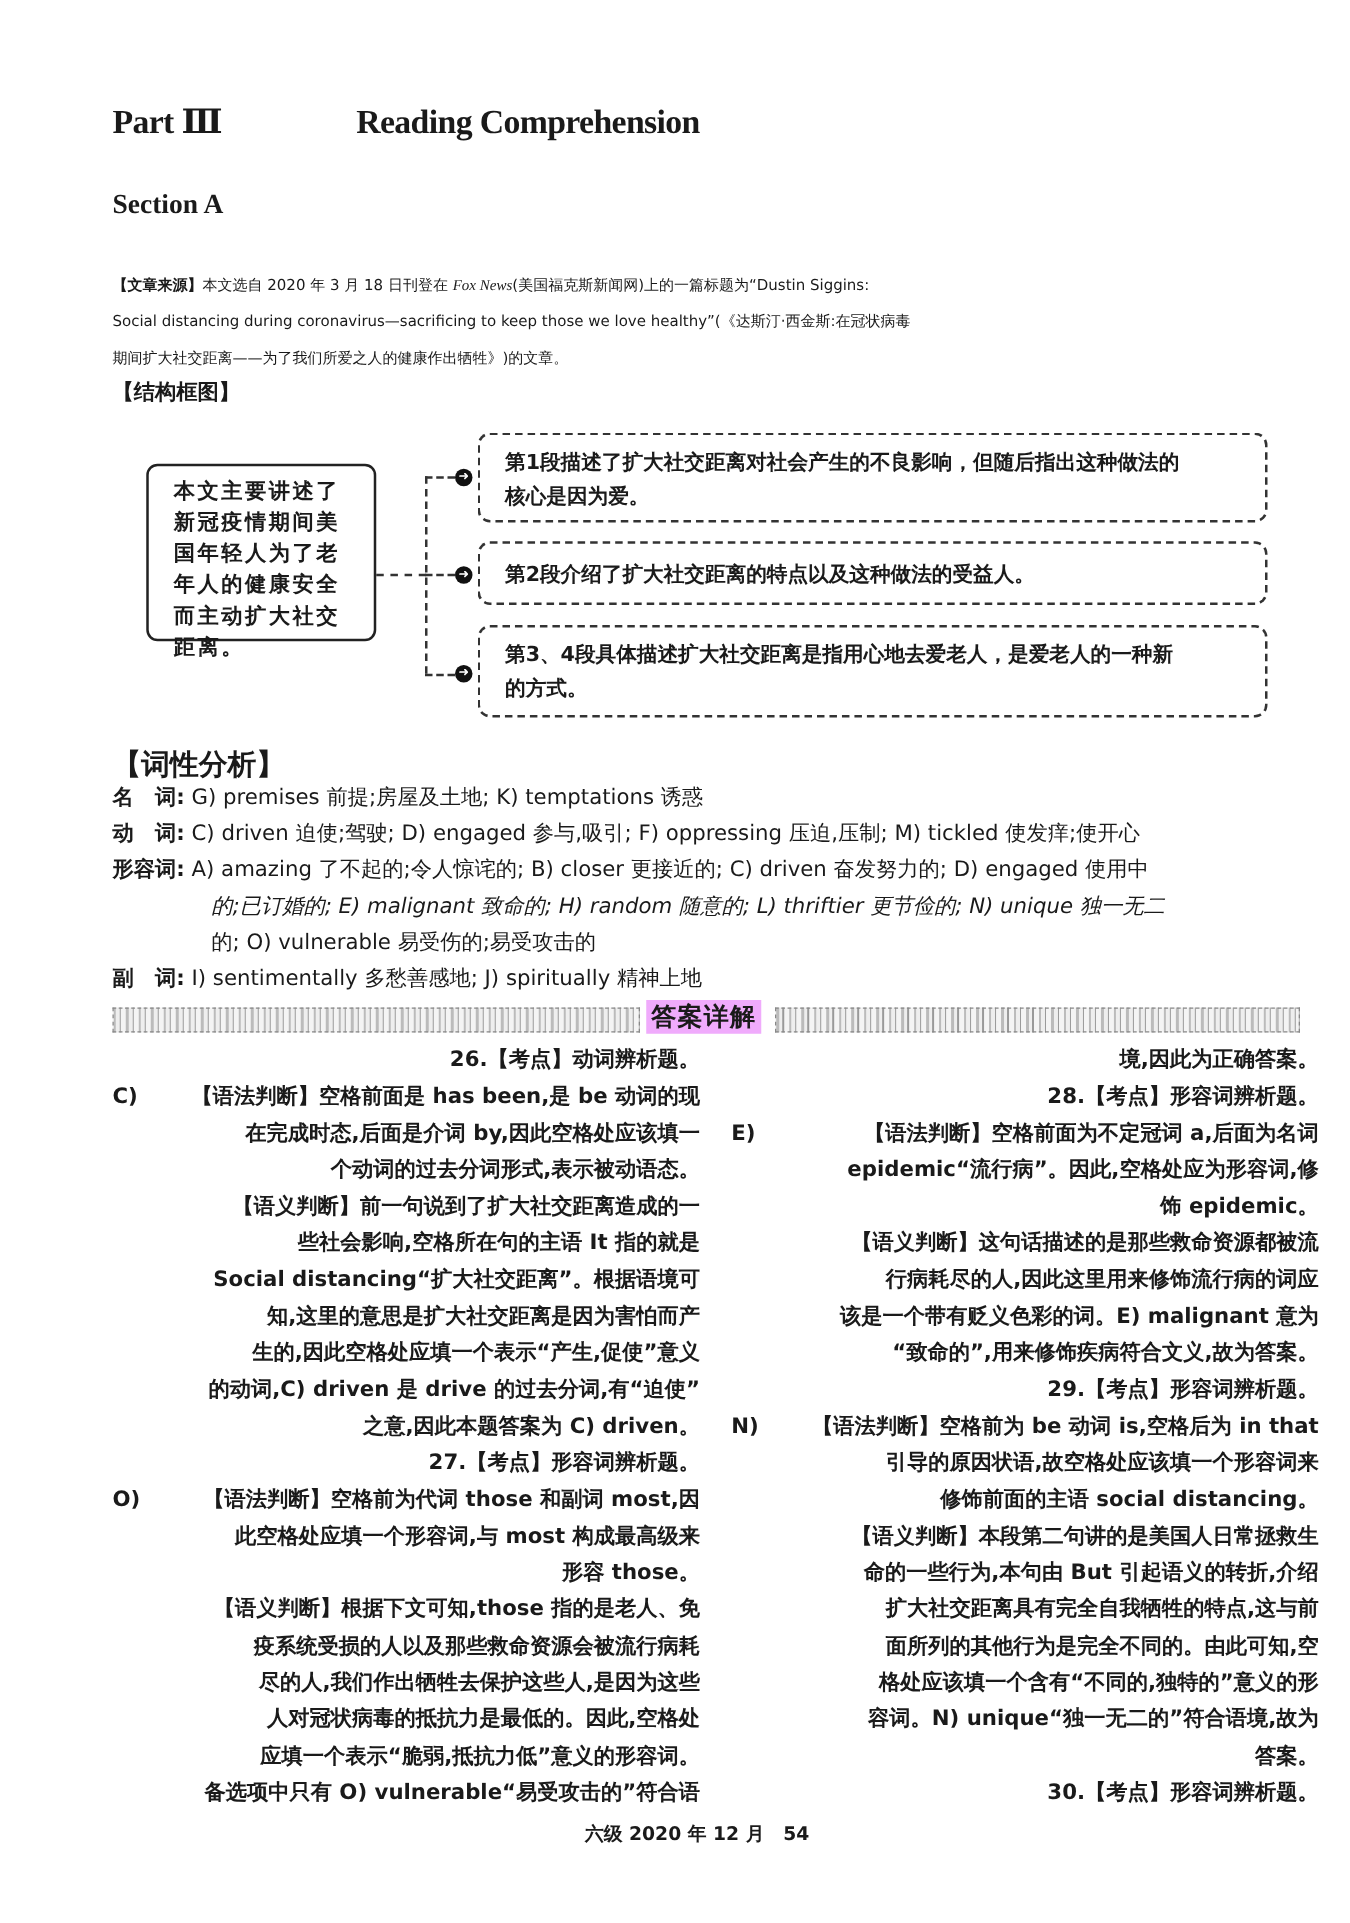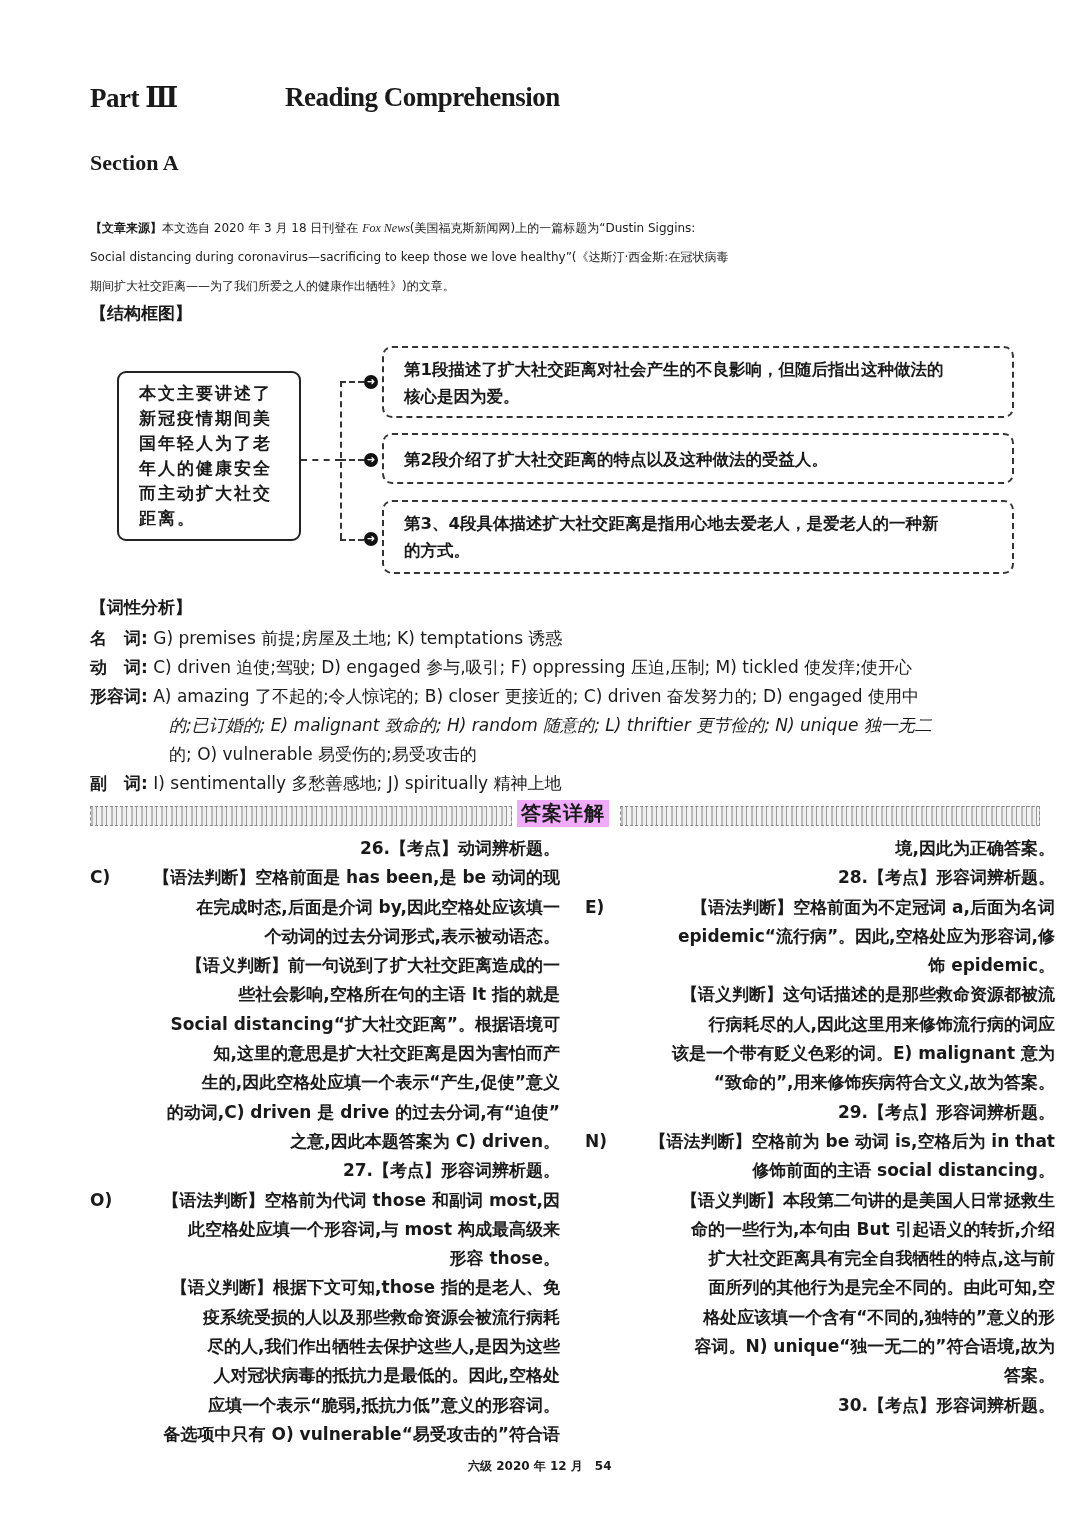--- a/index.html
+++ b/index.html
@@ -6,38 +6,38 @@
   body{width:1080px;height:1538px;position:relative;overflow:hidden;color:#1a1a1a;font-family:"DejaVu Sans","Liberation Sans",sans-serif;}
   .abs{position:absolute;margin-left:38px;}
   .part{left:52px;top:82px;font-family:"Liberation Serif","DejaVu Serif",serif;font-weight:bold;font-size:27px;letter-spacing:-0.5px;}
   .part-title{left:247px;top:82px;font-family:"Liberation Serif","DejaVu Serif",serif;font-weight:bold;font-size:27px;letter-spacing:-0.5px;}
   .section{left:52px;top:150px;font-family:"Liberation Serif","DejaVu Serif",serif;font-weight:bold;font-size:22px;}
   .para{font-size:12px;line-height:29px;}
   .src{left:52px;top:214px;width:960px;}
   .src i{font-family:"Liberation Serif",serif;}
   .lbl{font-weight:bold;}
   .struct-lbl{left:52px;top:302px;font-size:17px;font-weight:bold;}
-  .mainbox{left:79px;top:371px;width:184px;height:170px;border:2px solid #222;border-radius:9px;box-sizing:border-box;padding:8px 0 0 20px;font-size:17px;font-weight:bold;line-height:25px;letter-spacing:2px;}
+  .mainbox{left:79px;top:371px;width:184px;height:142px;border:2px solid #222;border-radius:9px;box-sizing:border-box;padding:8px 0 0 20px;font-size:17px;font-weight:bold;line-height:25px;letter-spacing:2px;}
   .connector-h{left:263px;top:459px;width:40px;border-top:2px dashed #333;}
   .connector-v{left:302px;top:381px;height:158px;border-left:2px dashed #333;}
   .branch{width:24px;border-top:2px dashed #333;}
   .arrow{width:14px;height:14px;border-radius:50%;background:#111;color:#fff;font-size:10px;line-height:14px;text-align:center;}
   .dbox{left:344px;width:632px;border:2px dashed #333;border-radius:10px;box-sizing:border-box;padding:8px 10px 6px 20px;font-size:16.5px;line-height:27px;font-weight:bold;}
-  .pos-lbl{left:52px;top:596px;font-size:17px;font-weight:bold;}
+  .pos-lbl{left:52px;top:596px;font-size:23px;font-weight:bold;}
   .pos-line{left:52px;width:960px;font-size:17px;line-height:29px;}
   .pos-line .k{font-weight:bold;}
   .pos-indent{left:131px;width:880px;font-size:17px;line-height:29px;}
   .banner{left:52px;top:800px;width:950px;height:28px;}
   .banner .band{position:absolute;top:6px;height:18px;background:repeating-linear-gradient(90deg,#bbb 0 2px,#eee 2px 5px,#999 5px 6px,#f4f4f4 6px 10px);border:1px dashed #888;}
   .banner .title{position:absolute;left:427px;top:0;font-size:20px;font-weight:bold;letter-spacing:1px;background:#f0abfc;padding:0 4px;}
   .col{font-size:17px;line-height:29.3px;font-weight:bold;}
   .col .row{position:relative;white-space:nowrap;text-align:right;}
   .col .ind{padding-left:36px;}
   .col .hang{position:absolute;left:0;}
-  .footer{left:430px;top:1458px;font-size:12px;font-weight:bold;}
+  .footer{left:430px;top:1458px;font-size:15px;font-weight:bold;}
 </style>
 </head>
 <body>
 
 <div class="abs part">Part Ⅲ</div>
 <div class="abs part-title">Reading Comprehension</div>
 <div class="abs section">Section A</div>
 
 <div class="abs para src">
   <div><span class="lbl">【文章来源】</span><span>本文选自 2020 年 3 月 18 日刊登在 </span><i>Fox News</i><span>(美国福克斯新闻网)上的一篇标题为“Dustin Siggins:</span></div>
@@ -118,20 +118,21 @@
     <div class="row"><span>28.【考点】形容词辨析题。</span></div>
     <div class="row ind"><span class="hang">E)</span><span>【语法判断】空格前面为不定冠词 a,后面为名词</span></div>
     <div class="row ind"><span>epidemic“流行病”。因此,空格处应为形容词,修</span></div>
     <div class="row ind"><span>饰 epidemic。</span></div>
     <div class="row ind"><span>【语义判断】这句话描述的是那些救命资源都被流</span></div>
     <div class="row ind"><span>行病耗尽的人,因此这里用来修饰流行病的词应</span></div>
     <div class="row ind"><span>该是一个带有贬义色彩的词。E) malignant 意为</span></div>
     <div class="row ind"><span>“致命的”,用来修饰疾病符合文义,故为答案。</span></div>
     <div class="row"><span>29.【考点】形容词辨析题。</span></div>
     <div class="row ind"><span class="hang">N)</span><span>【语法判断】空格前为 be 动词 is,空格后为 in that</span></div>
+    <div class="row ind"><span>引导的原因状语,故空格处应该填一个形容词来</span></div>
     <div class="row ind"><span>修饰前面的主语 social distancing。</span></div>
     <div class="row ind"><span>【语义判断】本段第二句讲的是美国人日常拯救生</span></div>
     <div class="row ind"><span>命的一些行为,本句由 But 引起语义的转折,介绍</span></div>
     <div class="row ind"><span>扩大社交距离具有完全自我牺牲的特点,这与前</span></div>
     <div class="row ind"><span>面所列的其他行为是完全不同的。由此可知,空</span></div>
     <div class="row ind"><span>格处应该填一个含有“不同的,独特的”意义的形</span></div>
     <div class="row ind"><span>容词。N) unique“独一无二的”符合语境,故为</span></div>
     <div class="row ind"><span>答案。</span></div>
     <div class="row"><span>30.【考点】形容词辨析题。</span></div>
   </div>

